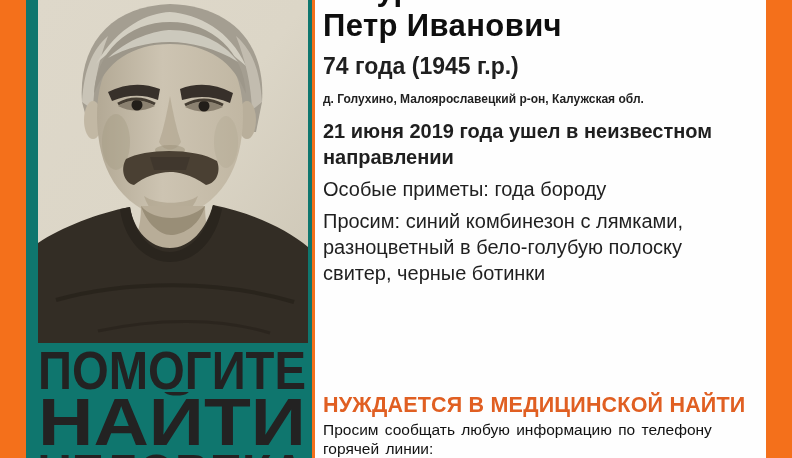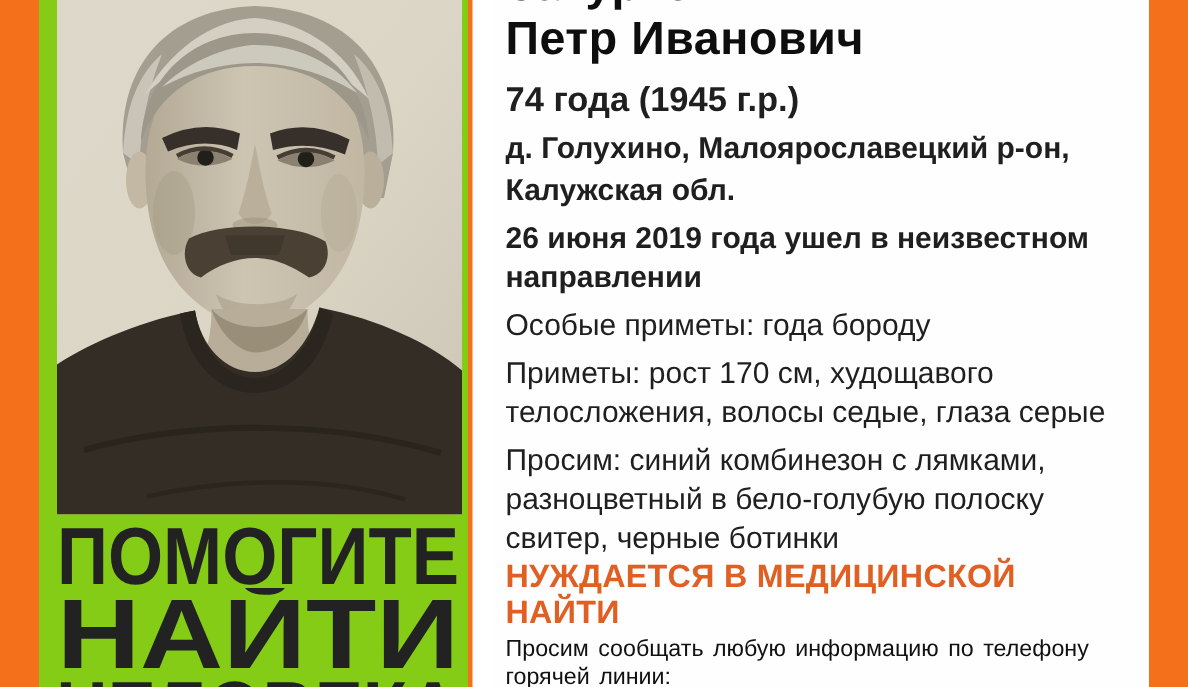--- a/index.html
+++ b/index.html
@@ -10,46 +10,45 @@
   *{margin:0;padding:0;box-sizing:border-box;}
   html,body{width:792px;height:458px;overflow:hidden;}
   body{
     display:flex;
     background:#ffffff;
     font-family:"Liberation Sans","DejaVu Sans",sans-serif;
     color:var(--ink);
   }
   .side-bar{flex:0 0 26px;background:var(--accent-bar);}
   .divider{flex:0 0 3px;background:var(--accent-bar);}
-  .left-col{flex:0 0 286px;position:relative;background:#84cc16;}
+  .left-col{flex:0 0 286px;position:relative;background:#0f766e;}
   .photo-wrap{position:absolute;left:12px;top:0;width:270px;height:343px;}
   .photo-wrap svg{display:block;width:270px;height:343px;}
   .headline{position:absolute;left:12px;top:345px;width:270px;}
   .headline svg{display:block;width:270px;}
   .headline text{
     font-family:"Liberation Sans","DejaVu Sans",sans-serif;
     font-weight:bold;fill:#232222;
   }
   .right-col{
     flex:1 1 auto;
     display:flex;flex-direction:column;
     padding:0 8px 0 8px;
     background:#fefefe;
     overflow:hidden;
-    margin-left:14px;
   }
   .name{
     margin-top:-28px;
     font-size:31px;line-height:36px;font-weight:bold;
     color:#0e0e0e;letter-spacing:0.4px;
   }
   .name span{display:block;}
   .desc p{max-width:432px;}
   .p-age{margin-top:10px;font-size:23px;line-height:24px;font-weight:bold;}
-  .p-loc{margin-top:7px;font-size:20px;line-height:28px;font-weight:bold;}
+  .p-loc{margin-top:7px;font-size:12px;line-height:28px;font-weight:bold;}
   .p-gone{margin-top:5px;font-size:20px;line-height:26px;font-weight:bold;}
   .p-plain{margin-top:6px;font-size:20px;line-height:26px;font-weight:normal;}
   .p-plain b{font-weight:normal;}
   .alert{margin-top:auto;padding-bottom:0;}
   .medical{
     color:var(--alert-text);
     font-weight:bold;font-size:21.5px;line-height:24px;
     letter-spacing:0.2px;
   }
   .info{font-size:15.5px;line-height:19px;margin-top:3px;word-spacing:2px;color:#111;}
@@ -137,23 +136,22 @@
 
 <div class="right-col">
   <h1 class="name">
     <span>Закурко</span>
     <span>Петр Иванович</span>
   </h1>
 
   <div class="desc">
     <p class="p-age">74 года (1945 г.р.)</p>
     <p class="p-loc">д. Голухино, Малоярославецкий р-он, Калужская обл.</p>
-    <p class="p-gone">26 июня 2019 года ушел в неизвестном направлении</p>
+    <p class="p-gone">21 июня 2019 года ушел в неизвестном направлении</p>
     <p class="p-plain"><b>Особые приметы:</b> <span>года бороду</span></p>
-    <p class="p-plain"><b>Приметы:</b> <span>рост 170 см, худощавого телосложения, волосы седые, глаза серые</span></p>
     <p class="p-plain"><b>Просим:</b> <span>синий комбинезон с лямками, разноцветный в бело-голубую полоску свитер, черные ботинки</span></p>
   </div>
 
   <div class="alert">
     <div class="medical">НУЖДАЕТСЯ В МЕДИЦИНСКОЙ НАЙТИ</div>
     <div class="info">Просим сообщать любую информацию по телефону горячей линии:</div>
 
   </div>
 </div>
 

